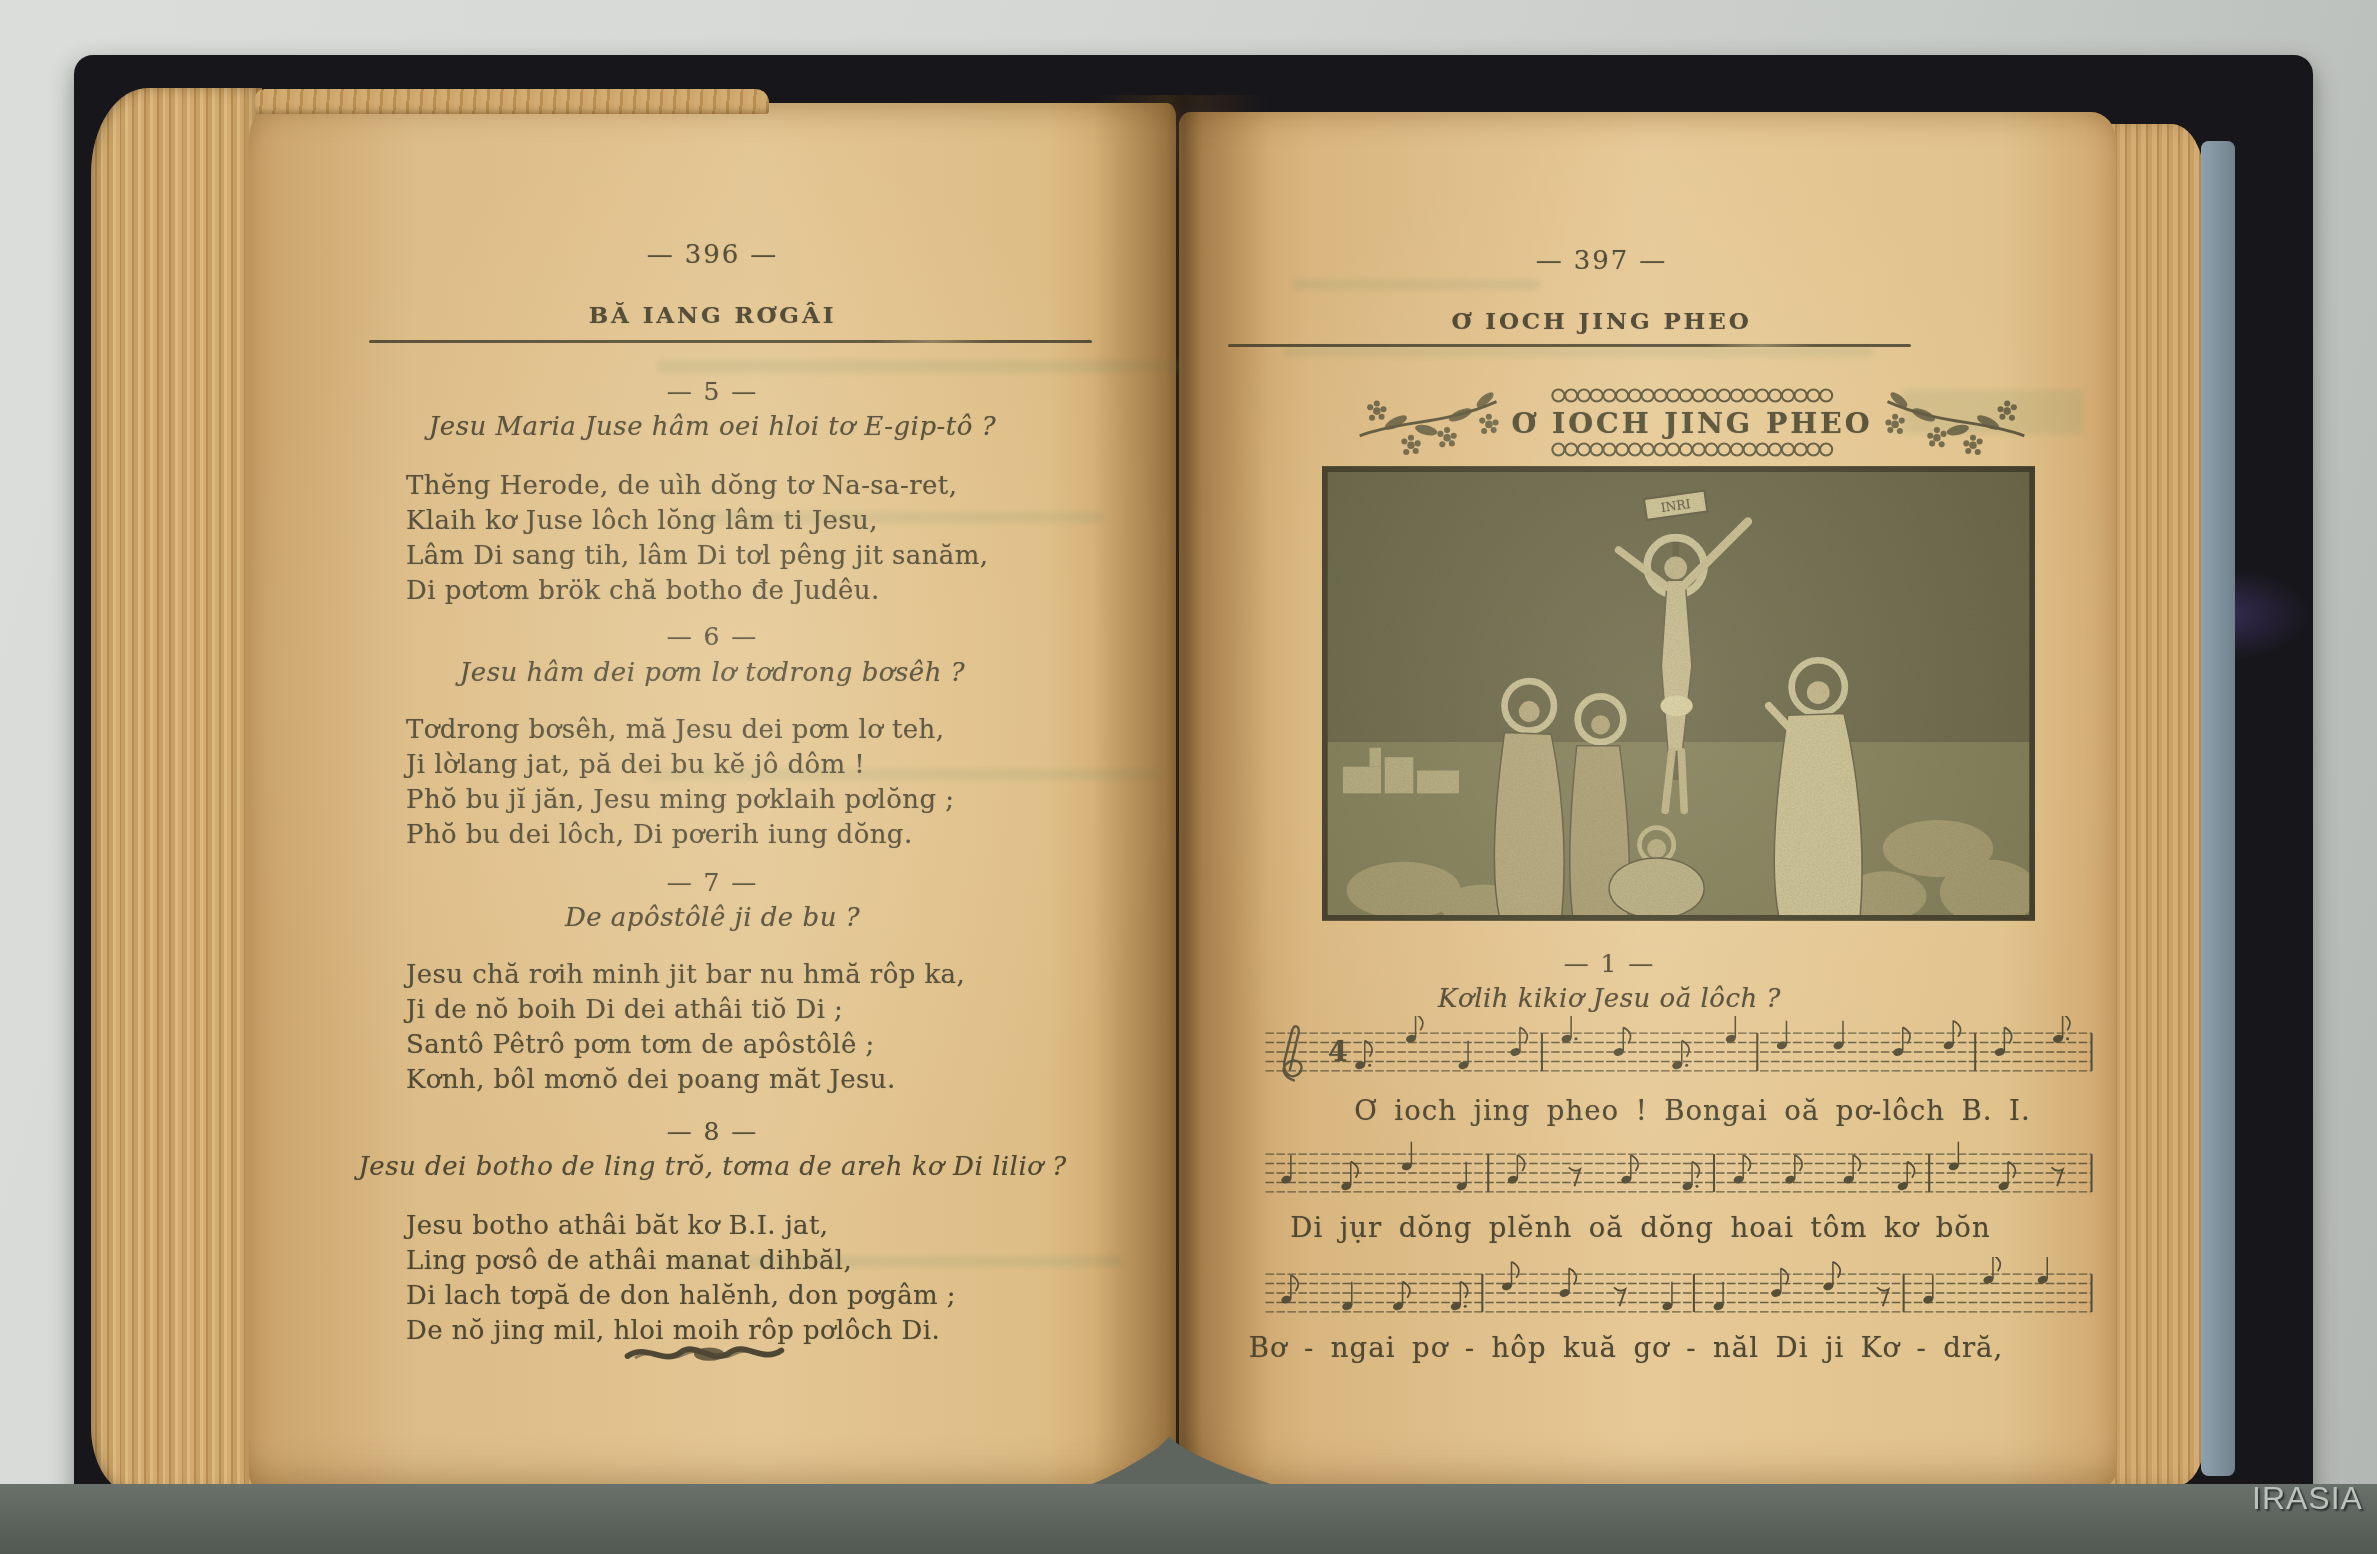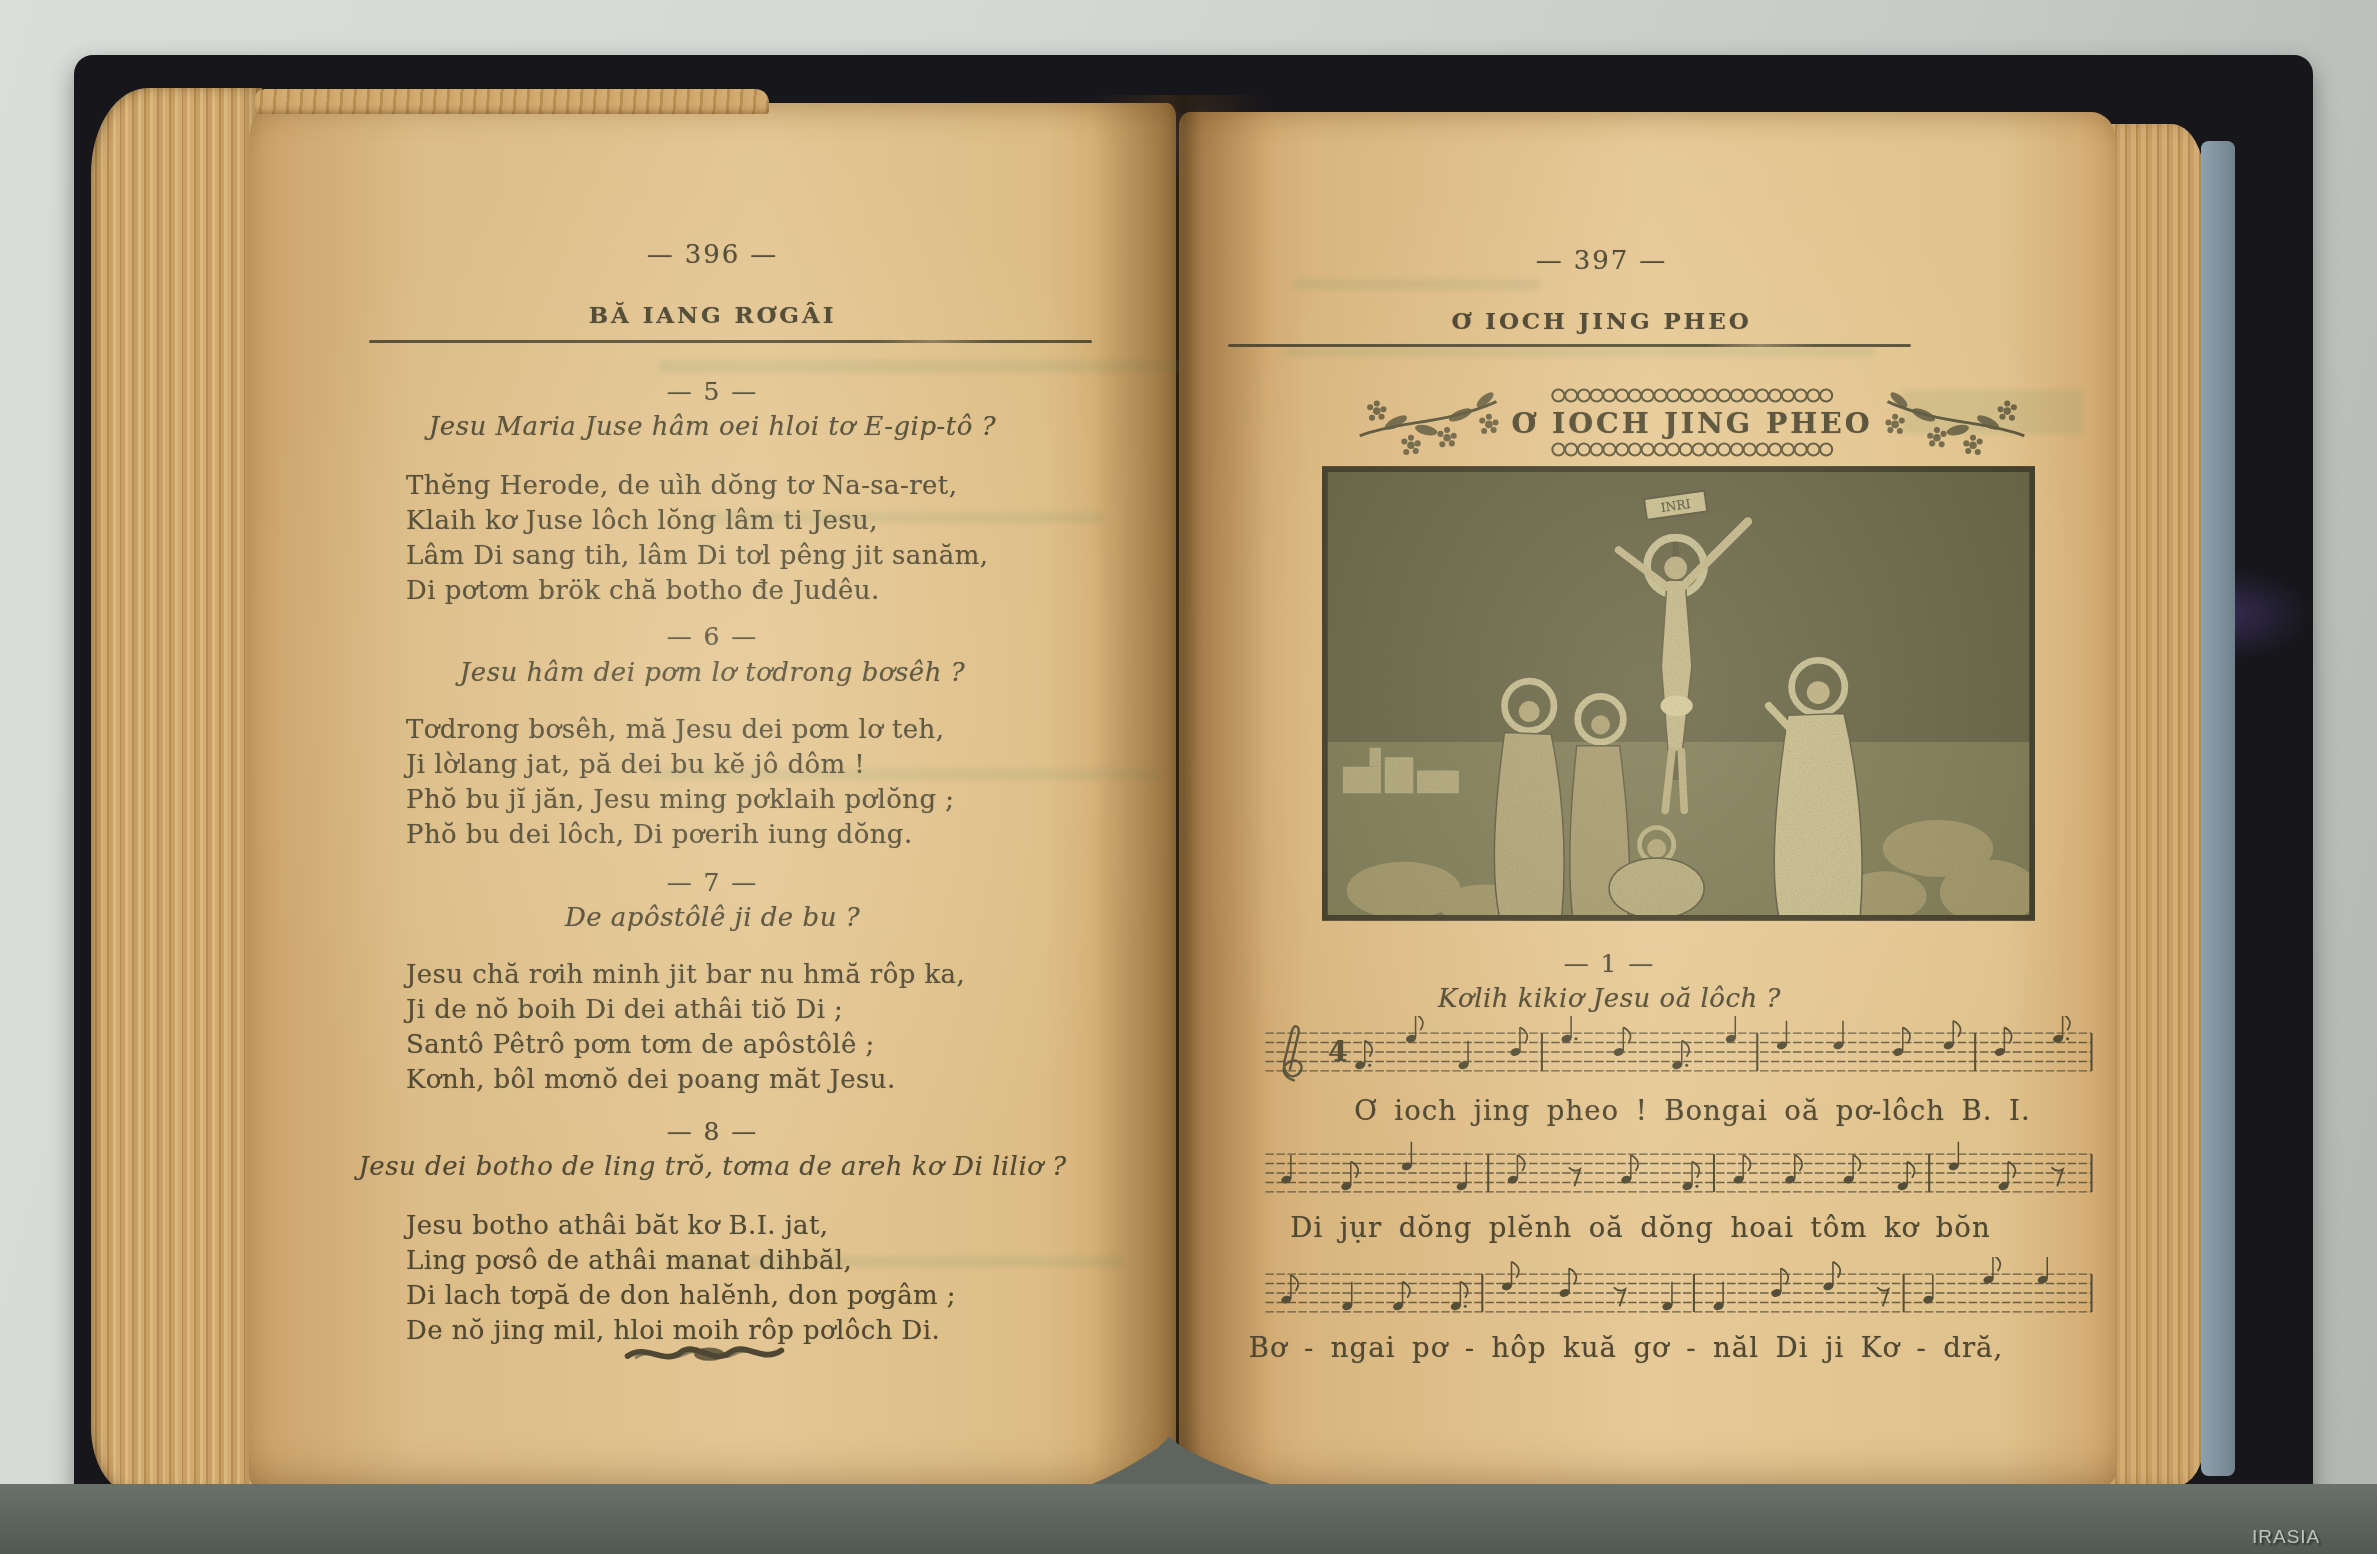--- a/index.html
+++ b/index.html
@@ -37,22 +37,22 @@
          border-radius:11.4px 25px 21px 67px / 13.3px 28.5px 17px 49px;
          background:linear-gradient(to right,#c2945a 0%,#d9b67f 14%,#e6c997 50%,#e0c28c 88%,#d0a76e 100%);
          box-shadow:inset 0 17px 28.5px -13.3px rgba(120,80,30,.4), inset 0 -25px 42px -19px rgba(110,70,25,.5);}
   .page::after{content:"";position:absolute;inset:0;border-radius:inherit;pointer-events:none;
          background:radial-gradient(ellipse 70% 55% at 50% 42%, rgba(255,244,214,.18), transparent 75%);}
   .gutter{position:absolute;left:1092px;top:95px;width:177px;height:1391px;z-index:5;pointer-events:none;
          background:linear-gradient(to right, rgba(92,62,25,0) 0%, rgba(92,62,25,.38) 42%, rgba(56,38,14,.5) 52%, rgba(92,62,25,.3) 62%, rgba(92,62,25,0) 100%);}
   .bottom-strip{position:absolute;left:0;top:1484px;width:2378px;height:70px;z-index:6;
          background:linear-gradient(to bottom,#6a716b,#525953);}
   .bottom-notch{position:absolute;left:1008px;top:1423px;width:323px;height:82px;z-index:6;}
-  .watermark{position:absolute;left:2252px;top:1526px;z-index:7;font-family:"Liberation Sans",sans-serif;
-         font-size:19px;color:#bdc2bd;letter-spacing:1px;text-shadow:1.9px 1.9px 1.9px #2c312d;}
+  .watermark{position:absolute;left:2252px;top:1480px;z-index:7;font-family:"Liberation Sans",sans-serif;
+         font-size:32px;color:#bdc2bd;letter-spacing:1px;text-shadow:1.9px 1.9px 1.9px #2c312d;}
   
   .print{color:#4f4833;text-shadow:0 0 1px rgba(79,72,51,.45);}
   .pagenum{position:absolute;width:100%;text-align:center;font-size:26px;letter-spacing:1.9px;}
   .runhead{position:absolute;width:100%;text-align:center;font-size:23px;font-weight:bold;letter-spacing:2.9px;color:#4a4430;}
   .rule{position:absolute;height:2.9px;background:linear-gradient(to right,rgba(74,68,48,.9) 0 70%,rgba(74,68,48,.55) 78%,rgba(74,68,48,.9) 86%);border-radius:1.9px;}
   .secnum{position:absolute;width:100%;text-align:center;font-size:25px;letter-spacing:1.9px;}
   .quest{position:absolute;width:100%;text-align:center;font-style:italic;font-size:26px;letter-spacing:0.5px;}
   .verse{position:absolute;left:157px;font-size:26px;line-height:35px;letter-spacing:0.4px;}
   .verse p{margin:0;}
   .lyric{position:absolute;width:837px;text-align:center;font-size:27.6px;letter-spacing:1px;word-spacing:6.7px;}

